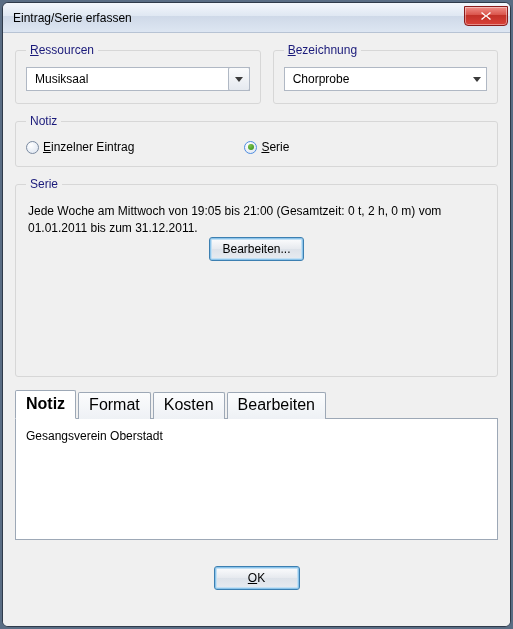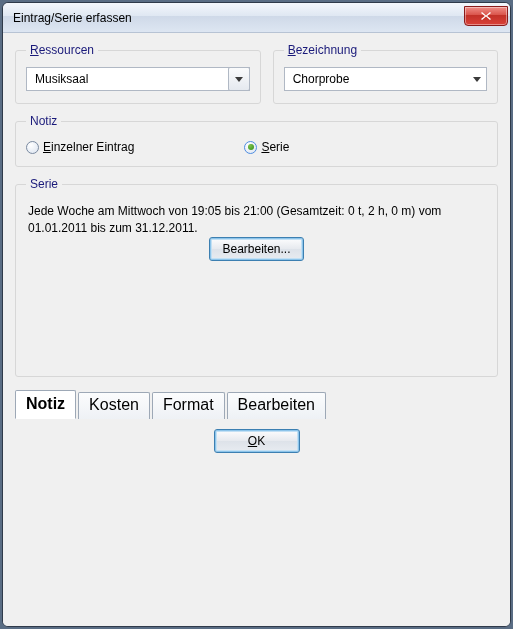--- a/index.html
+++ b/index.html
@@ -202,21 +202,21 @@
     background: #fff;
     height: 122px;
     padding: 10px;
     position: relative;
     z-index: 1;
   }
   .footer {
     display:flex;
     justify-content:center;
     gap: 8px;
-    margin-top: 11px;
+    margin-top: 26px;
   }
 </style>
 </head>
 <body>
 
 <div class="window">
   <div class="titlebar">
     <div class="title">Eintrag/Serie erfassen</div>
     <div class="close-btn">
       <svg width="12" height="10" viewBox="0 0 12 10">
@@ -270,23 +270,26 @@
       <div class="edit-btn-row">
         <div class="btn default">
           <span>Bearbeiten...</span>
         </div>
       </div>
     </fieldset>
 
     <div class="tabs-wrap">
       <div class="tabs">
         <div class="tab active"><span>Notiz</span></div>
+        <div class="tab"><span>Format</span></div>
         <div class="tab"><span>Kosten</span></div>
-        <div class="tab"><span>Format</span></div>
         <div class="tab"><span>Bearbeiten</span></div>
+      </div>
+      <div class="tabpanel">
+        <div>Gesangsverein Oberstadt</div>
       </div>
     </div>
 
     <div class="footer">
       <div class="btn default">
         <span><span class="accel">O</span><span>K</span></span>
       </div>
     </div>
 
   </div>

